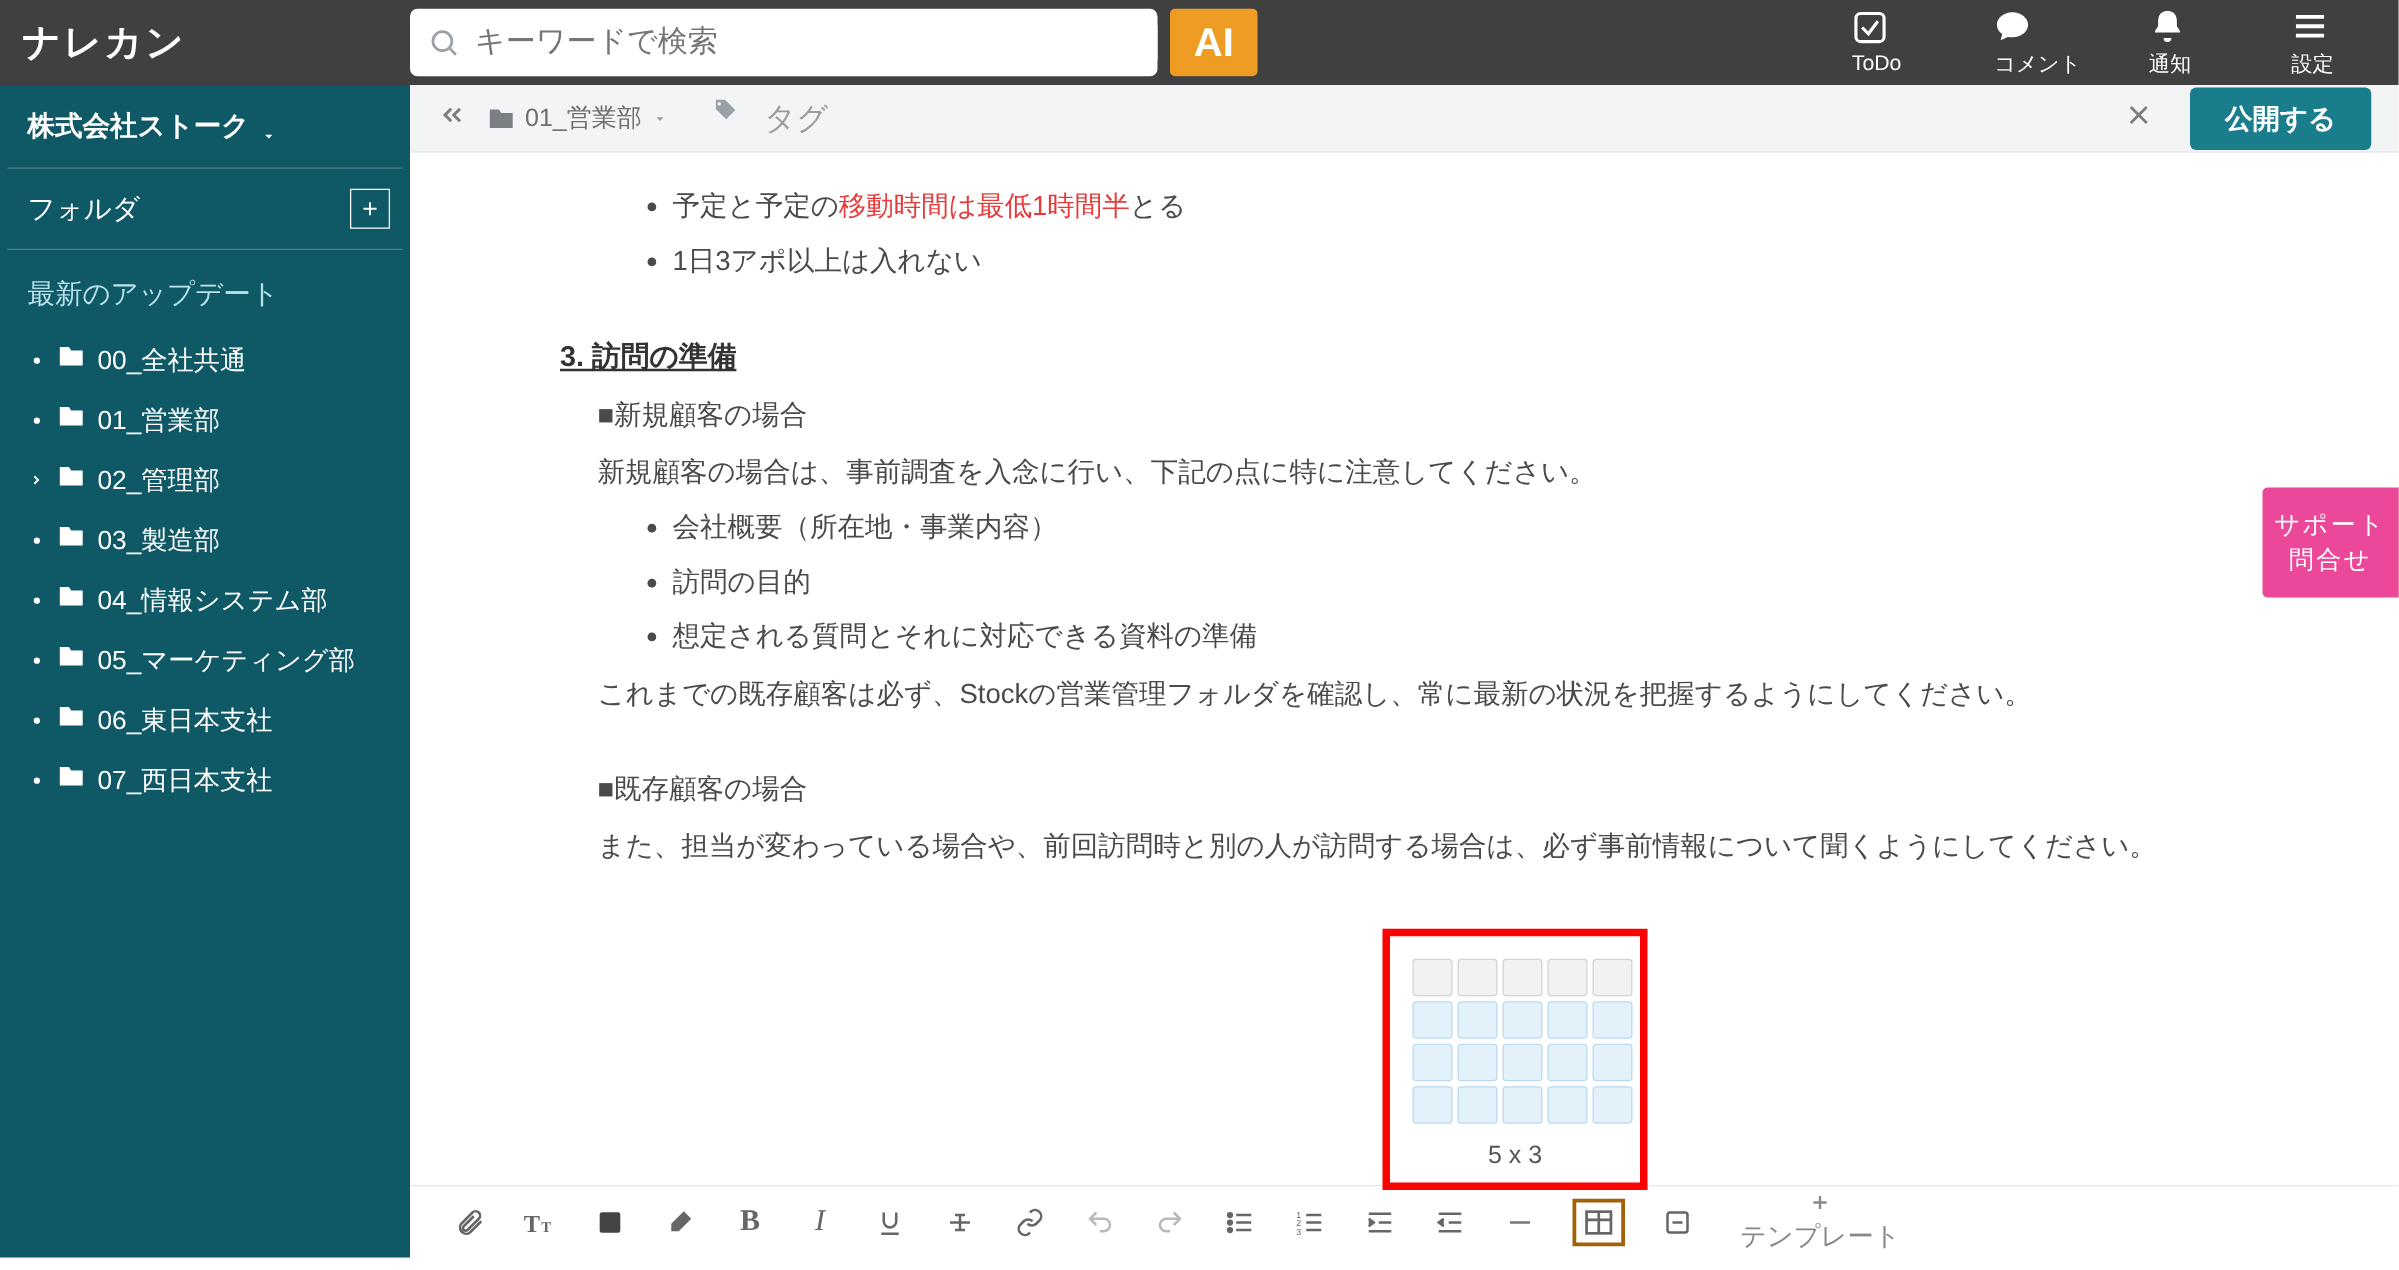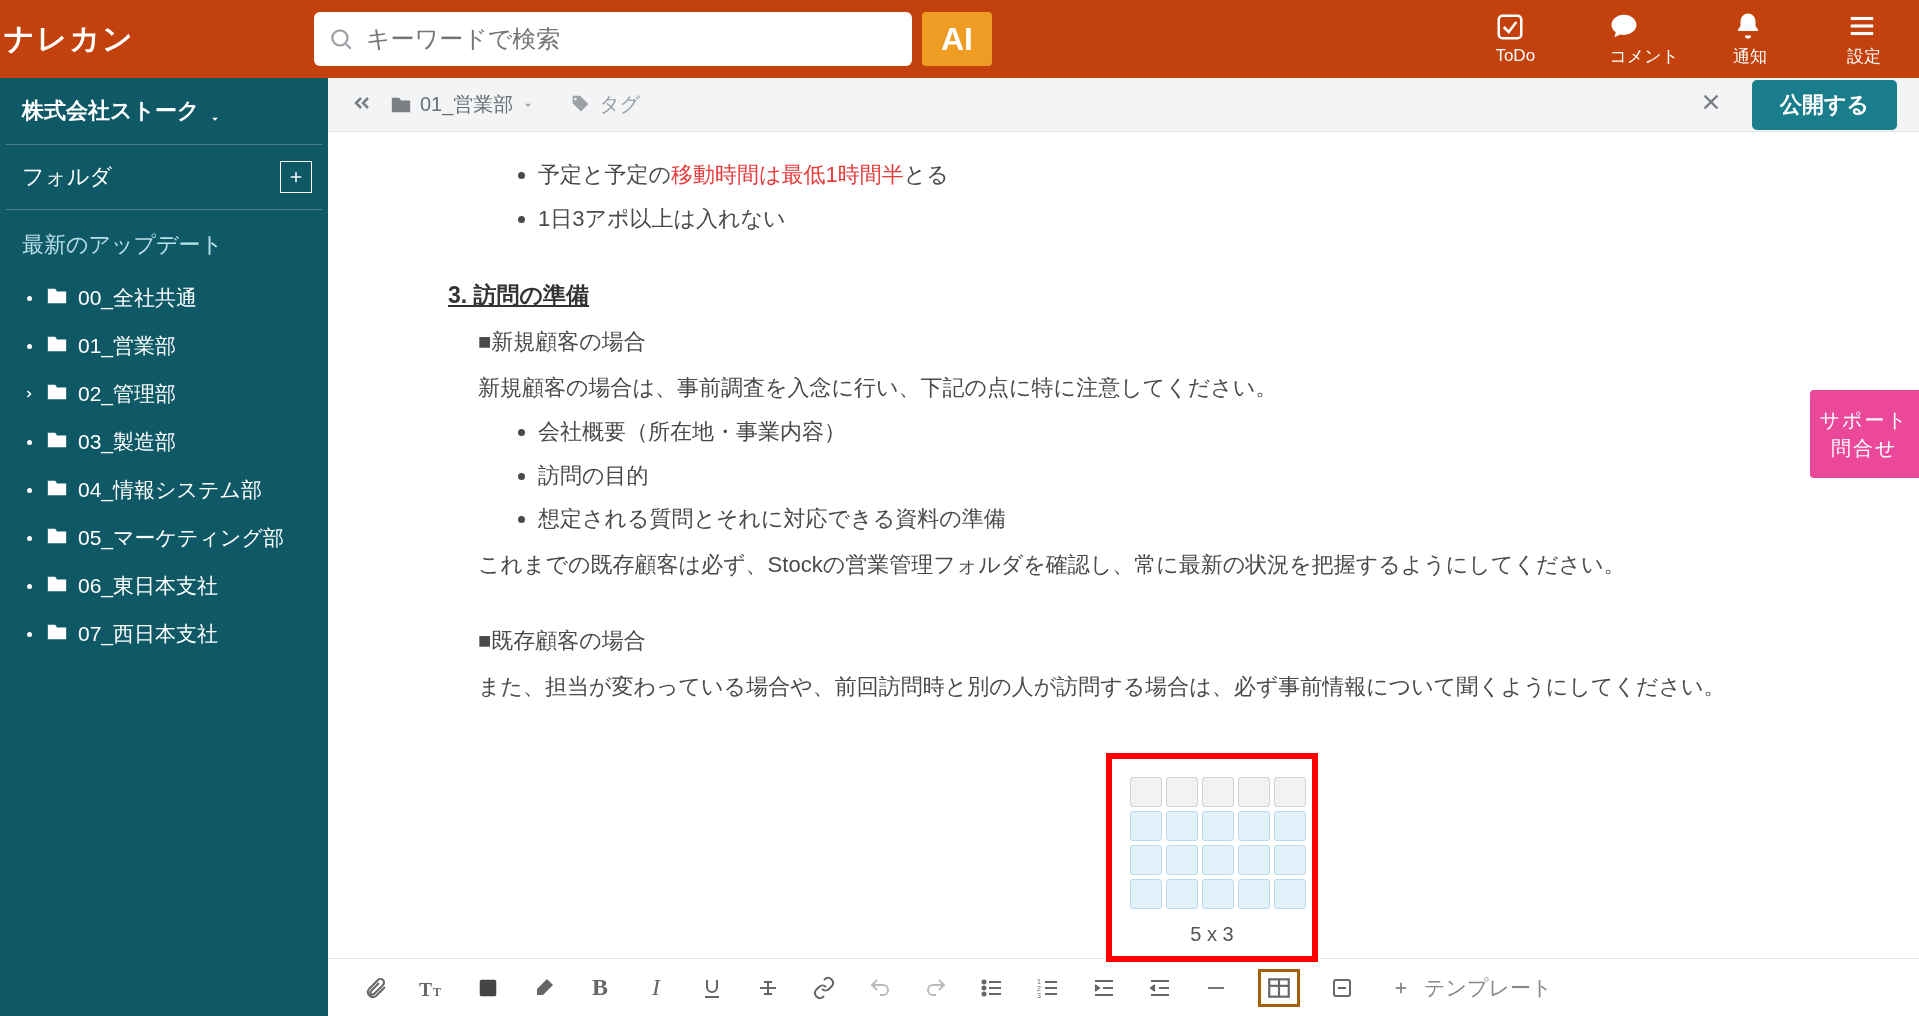--- a/index.html
+++ b/index.html
@@ -8,23 +8,23 @@
       background: #fff;
       overflow: hidden;
       width: 1919px;
       height: 1016px;
     }
 
     
     .topbar {
       display: flex;
       align-items: center;
-      background: #c2410c;
-      height: 78px;
-      padding: 0 4px;
+      background: #404040;
+      height: 68px;
+      padding: 0 18px;
     }
     .logo {
       color: #fff;
       font-size: 30px;
       font-weight: 700;
       letter-spacing: 2px;
       width: 310px;
     }
     .search-wrap {
       display: flex;
@@ -140,21 +140,21 @@
       height: 54px;
       background: #f3f4f5;
       display: flex;
       align-items: center;
       padding: 0 22px;
       gap: 20px;
       border-bottom: 1px solid #e5e7eb;
     }
     .breadcrumb .bc-left { display: flex; align-items: center; gap: 16px; }
     .bc-folder { display: flex; align-items: center; gap: 8px; color: #6a6f73; font-size: 20px; cursor:pointer; }
-    .bc-tag { display: flex; align-items: center; gap: 8px; color: #989da1; font-size: 20px; margin-left: 18px; cursor:pointer;}
+    .bc-tag { display: flex; gap: 20px; color: #989da1; font-size: 25px; margin-left: 18px; cursor:pointer;}
     .bc-right { margin-left: auto; display: flex; align-items: center; gap: 22px; }
     .close-x { color: #7b7f83; font-size: 26px; cursor: pointer; padding: 2px 8px; }
     .publish-btn {
       background: #1a7d8c;
       color: #fff;
       border-radius: 5px;
       padding: 10px 28px;
       font-size: 22px;
       font-weight: 600;
       cursor: pointer;
@@ -216,21 +216,21 @@
     .tool-btn { width: 28px; height: 28px; display: flex; align-items: center; justify-content: center; cursor: pointer; color:#666;}
     .tool-btn.bold-letter { font-weight: 800; font-size: 24px; font-family: serif;}
     .tool-btn.italic-letter { font-style: italic; font-size: 24px; font-family: serif;}
     .tool-divider { width: 16px; height: 2px; background: #777; }
     .table-tool-wrap {
       border: 3px solid #a16207;
       padding: 2px 4px;
       display:flex; align-items:center; justify-content:center;
       position: relative;
     }
-    .template-btn { display: flex; align-items: center; gap: 14px; color: #888; font-size: 21px; cursor:pointer; margin-left:8px;}
+    .template-btn { display: flex; align-items: center; gap: 4px; color: #888; font-size: 21px; cursor:pointer; margin-left:8px;flex-direction:column;}
 
     
     .support-tab {
       position: absolute;
       right: 0;
       top: 390px;
       background: #ec4899;
       color: #fff;
       writing-mode: vertical-rl;
       padding: 16px 10px;

